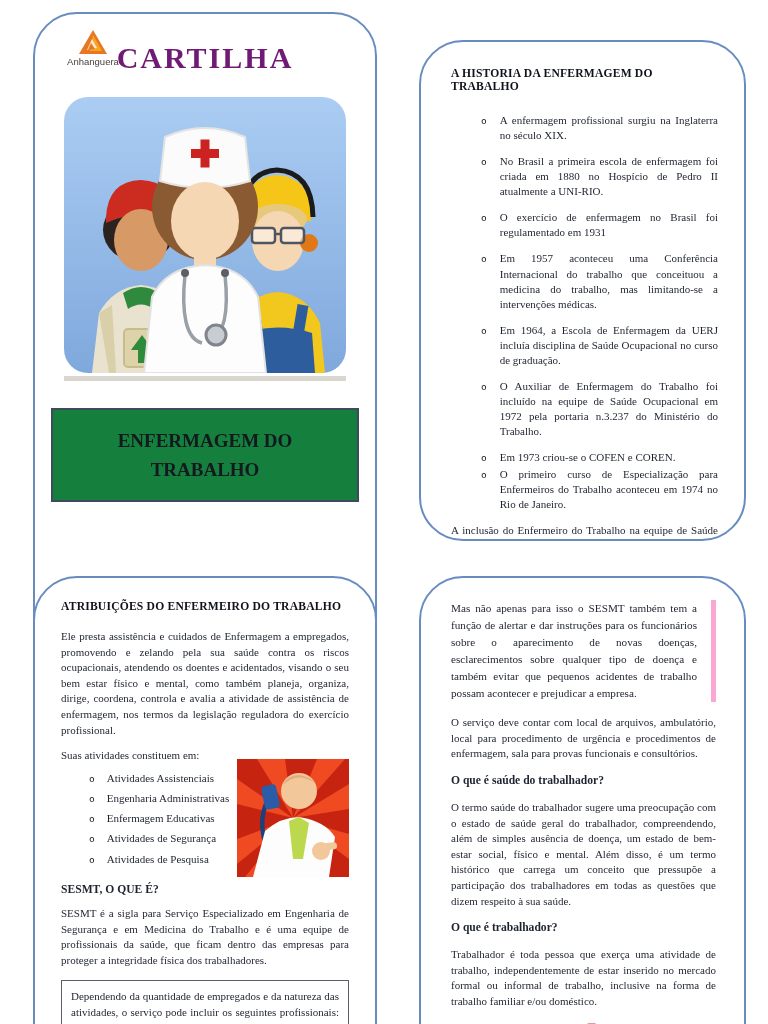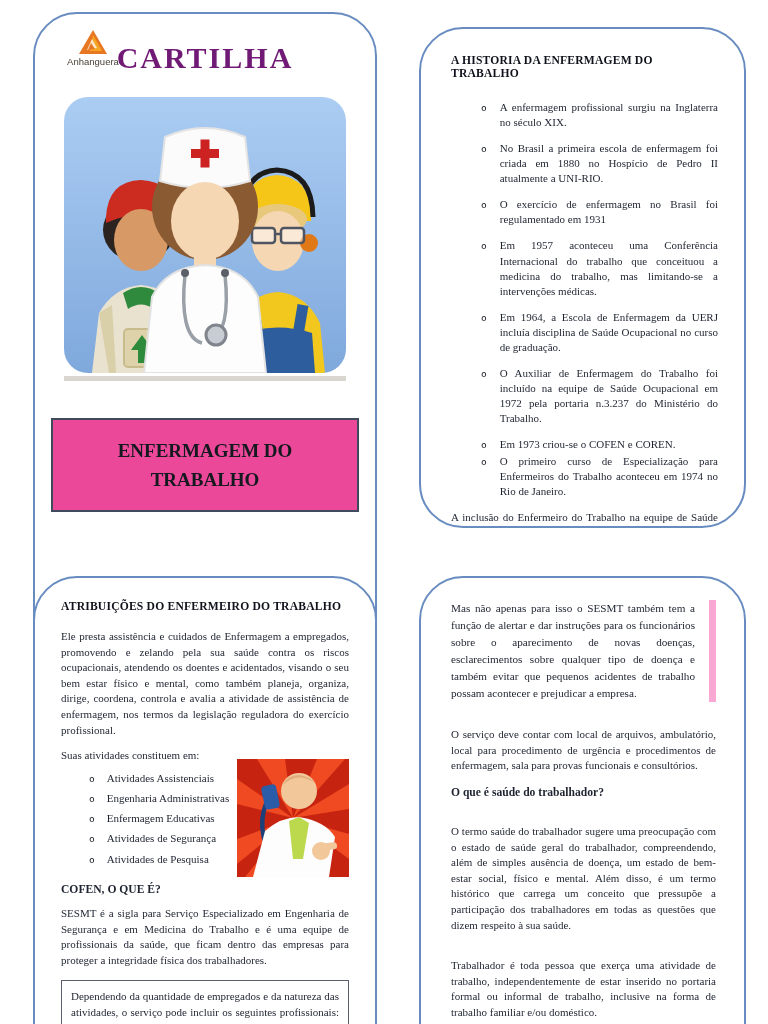--- a/index.html
+++ b/index.html
@@ -7,40 +7,40 @@
   body {
     position:relative; overflow:hidden; background:#ffffff;
     font-family:"Liberation Serif", serif; color:#1e2330;
   }
   .panel {
     position:absolute; background:#fff;
     border:2px solid #688cc0; border-radius:44px;
     overflow:hidden;
   }
   .panel-tl { left:33px; top:12px;  width:344px; height:650px; padding:15px 16px 0 16px; }
-  .panel-tr { left:419px; top:27px; width:327px; height:501px; padding:25px 26px 12px 30px; }
+  .panel-tr { left:419px; top:40px; width:327px; height:501px; padding:25px 26px 12px 30px; }
   .panel-bl { left:33px; top:576px; width:344px; height:560px; padding:22px 26px 0 26px; }
   .panel-br { left:419px; top:576px; width:327px; height:560px; padding:22px 28px 0 30px; }
 
   .sec-heading { font-size:11.6px; font-weight:bold; color:#10131c; letter-spacing:.2px; }
 
   
   .cover-head { position:relative; height:58px; }
   .brand { position:absolute; left:10px; top:0; width:64px; text-align:center; }
   .brand svg { display:block; margin:0 auto; }
   .brand-name { font-family:"Liberation Sans", sans-serif; font-size:9.5px; color:#4a4038; margin-top:1px; }
   .watermark {
     position:absolute; left:0; right:0; top:12px; text-align:center;
     font-size:30px; font-weight:bold; letter-spacing:2px; color:#701a75;
   }
   .illu-card { width:282px; height:276px; margin:10px auto 0 auto; border-radius:24px; overflow:hidden; }
   .illu-card svg { display:block; }
   .illu-shadow { width:282px; height:5px; background:#d9d6d0; margin:3px auto 0 auto; }
   .cover-titlebox {
-    margin:37px 0 0 0; height:94px; border:2px solid #3f4a5c; background:#ec4899;
+    margin:27px 0 0 0; height:94px; border:2px solid #3f4a5c; background:#15803d;
     display:flex; align-items:center; justify-content:center; text-align:center;
   }
   .cover-title { font-size:19px; font-weight:bold; line-height:1.55; color:#14181f; width:230px; }
 
   
   .panel-tr .sec-heading { margin-bottom:20px; }
   .blist { margin-left:30px; }
   .bitem { display:flex; gap:13px; margin-bottom:11px; }
   .bitem.tight { margin-bottom:2px; }
   .bmark { font-family:"DejaVu Sans Mono", monospace; font-size:9.5px; padding-top:2px; color:#14181f; }
@@ -54,23 +54,23 @@
   .act-row { display:flex; margin-top:8px; }
   .alist { margin-left:28px; flex:1; padding-top:2px; }
   .aitem { display:flex; gap:12px; margin-bottom:5px; }
   .aitem .btext { text-align:left; white-space:nowrap; overflow:hidden; }
   .doctor-img { width:112px; height:118px; flex:0 0 auto; margin-top:-10px; }
   .sub-heading { font-size:11.6px; font-weight:bold; margin:6px 0 10px 0; }
   .boxed { border:1px solid #5a5f6b; padding:7px 9px; margin-top:11px; }
   .boxed .para { line-height:1.5; }
 
   
-  .p-edge { border-right:7px solid #f9a8d4; padding-right:14px; }
+  .p-edge { border-right:5px solid #f9a8d4; padding-right:14px; }
   .panel-br .para1 { font-size:11.2px; line-height:1.52; text-align:justify; }
-  .panel-br .para { margin-top:25px; }
+  .panel-br .para { margin-top:13px; }
   .q-heading { font-size:11.6px; font-weight:bold; margin-top:12px; }
   .q-text { margin-top:10px; }
   .saude-graphic { margin-top:8px; text-align:center; }
 </style>
 </head>
 <body>
 
 <div class="panel panel-tl">
   <div class="cover-head">
     <div class="brand">
@@ -231,33 +231,34 @@
         <path d="M52,62 L62,58 L72,64 L66,100 L56,100 Z" fill="#bcd94e"></path>
         <circle cx="62" cy="32" r="18" fill="#f2c79a"></circle>
         <path d="M46,26 Q60,12 78,24 Q74,18 62,16 Q50,16 46,26 Z" fill="#e0ad7e"></path>
         <rect x="26" y="26" width="15" height="24" rx="4" fill="#2a5ca8" transform="rotate(-12 33 38)"></rect>
         <circle cx="84" cy="92" r="9" fill="#f2c79a"></circle>
         <rect x="82" y="84" width="18" height="7" rx="3" fill="#f2c79a" transform="rotate(-8 91 87)"></rect>
       </svg>
     </div>
   </div>
 
-  <div class="sub-heading">COFEN, O QUE É?</div>
+  <div class="sub-heading">SESMT, O QUE É?</div>
   <p class="para">SESMT é a sigla para Serviço Especializado em Engenharia de Segurança e em Medicina do Trabalho e é uma equipe de profissionais da saúde, que ficam dentro das empresas para proteger a integridade física dos trabalhadores.</p>
   <div class="boxed">
     <p class="para">Dependendo da quantidade de empregados e da natureza das atividades, o serviço pode incluir os seguintes profissionais: médico do trabalho, enfermeiro do trabalho, técnico de enfermagem do trabalho, engenheiro de segurança do trabalho e técnico de segurança do trabalho. O SESMT foi criado com o aumento de acidentes que os funcionários, em geral, estavam sofrendo no local de trabalho.</p>
   </div>
 </div>
 
 <div class="panel panel-br">
   <p class="para1 p-edge">Mas não apenas para isso o SESMT também tem a função de alertar e dar instruções para os funcionários sobre o aparecimento de novas doenças, esclarecimentos sobre qualquer tipo de doença e também evitar que pequenos acidentes de trabalho possam acontecer e prejudicar a empresa.</p>
   <p class="para">O serviço deve contar com local de arquivos, ambulatório, local para procedimento de urgência e procedimentos de enfermagem, sala para provas funcionais e consultórios.</p>
   <div class="q-heading">O que é saúde do trabalhador?</div>
   <p class="para q-text">O termo saúde do trabalhador sugere uma preocupação com o estado de saúde geral do trabalhador, compreendendo, além de simples ausência de doença, um estado de bem-estar social, físico e mental. Além disso, é um termo histórico que carrega um conceito que pressupõe a participação dos trabalhadores em todas as questões que dizem respeito à sua saúde.</p>
-  <p class="para q-text">Trabalhador é toda pessoa que exerça uma atividade de trabalho, independentemente de estar inserido no portaria formal ou informal de trabalho, inclusive na forma de trabalho familiar e/ou doméstico.</p>
+  <div class="q-heading">O que é trabalhador?</div>
+  <p class="para q-text">Trabalhador é toda pessoa que exerça uma atividade de trabalho, independentemente de estar inserido no mercado formal ou informal de trabalho, inclusive na forma de trabalho familiar e/ou doméstico.</p>
 
   <div class="saude-graphic">
     <svg width="268" height="70" viewBox="0 0 268 70">
       <g font-family="DejaVu Sans, sans-serif" font-weight="bold" font-size="58" text-anchor="middle">
         <text x="32" y="60" fill="#d43f2f">S</text>
         <text x="84" y="60" fill="#4a9e3f">A</text>
         <text x="136" y="60" fill="#e03228">Ú</text>
         <text x="190" y="60" fill="#76b043">D</text>
         <text x="242" y="60" fill="#2f9e48">E</text>
       </g>

